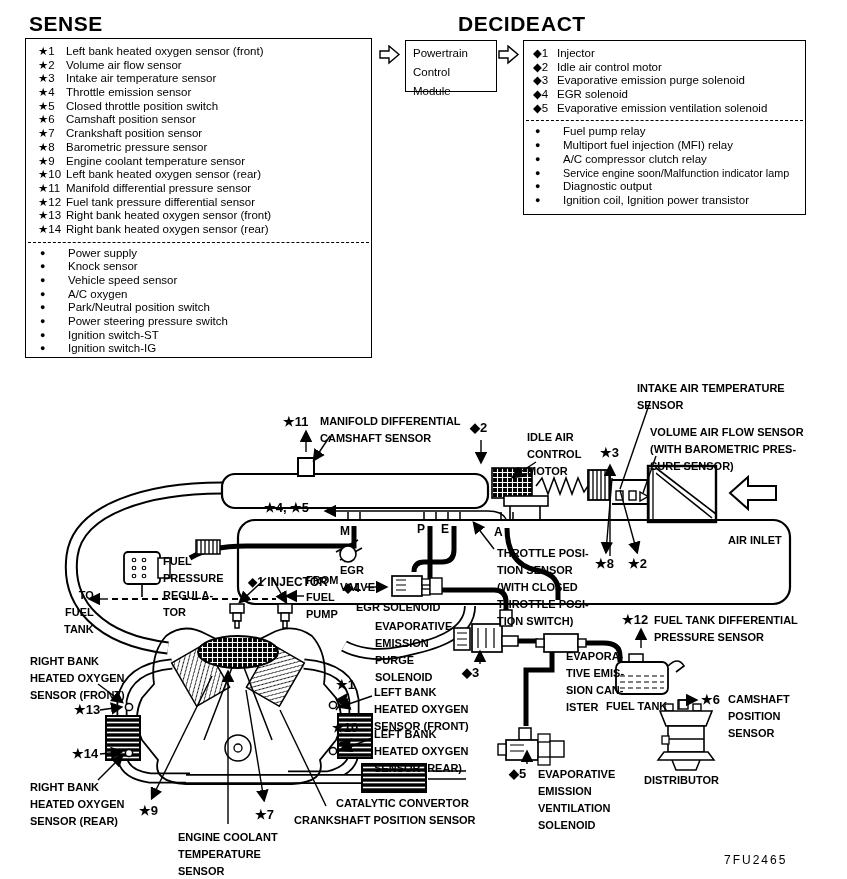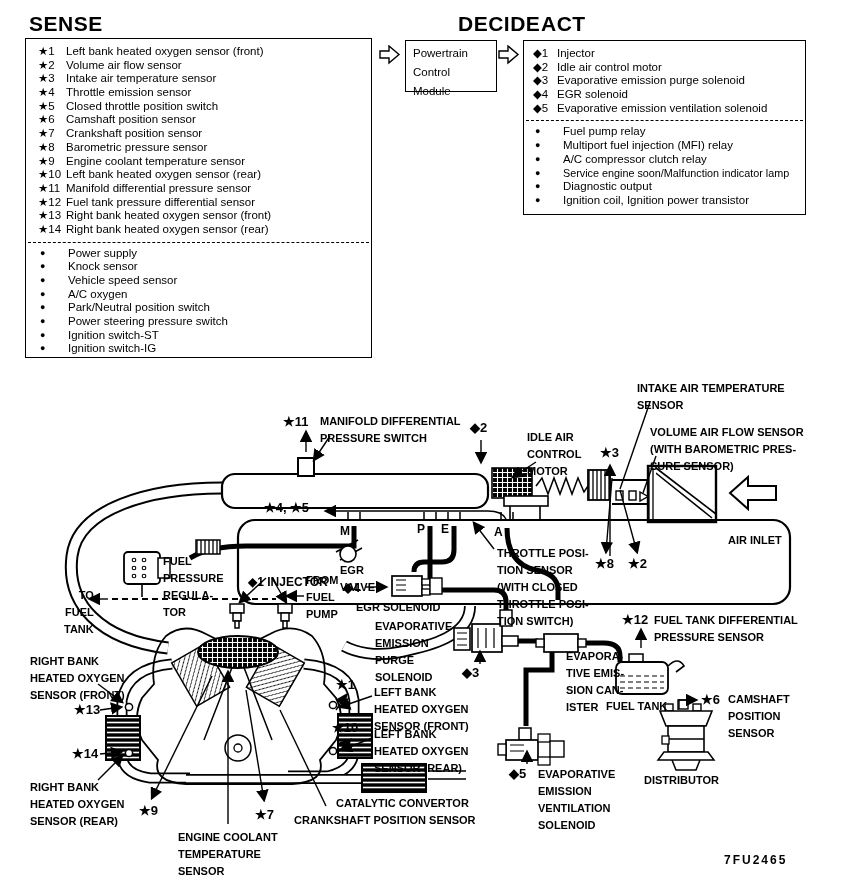--- a/index.html
+++ b/index.html
@@ -13,21 +13,21 @@
   .mk.dia{width:24px;}
   .mk.bul{width:28px;font-size:9px;line-height:13.7px;padding-left:2px;}
   .dashsep{border:none;border-top:1.6px dashed #000;margin:5px 2px 4px 2px;}
   .pcm{position:absolute;border:1.5px solid #000;box-sizing:border-box;
        font-size:11.5px;line-height:19px;padding:3px 0 0 7px;white-space:pre-line;}
   .flowarrow{position:absolute;}
   .dlabel{position:absolute;font-weight:bold;font-size:11px;line-height:17px;
           white-space:pre-line;}
   .dmark{position:absolute;font-weight:bold;font-size:13px;line-height:13px;white-space:nowrap;}
   .dport{position:absolute;font-weight:bold;font-size:12px;line-height:12px;}
-  .dcode{position:absolute;font-weight:bold;font-size:12px;letter-spacing:2px;}
+  .dcode{position:absolute;font-weight:normal;font-size:12px;letter-spacing:2px;}
   svg{position:absolute;left:0;top:0;}
 </style>
 </head>
 <body>
 
 <div class="page">
 
   <div class="hdr" style="left:29px;top:12px;">SENSE</div>
   <div class="hdr" style="left:430px;top:12px;margin-left:28px;">DECIDE</div>
   <div class="hdr" style="left:498px;top:12px;margin-left:43px;">ACT</div>
@@ -409,21 +409,21 @@
       <path d="M246,690 L264,800" marker-end="url(#ah)"></path>
       <path d="M280,710 L326,806"></path>
       <path d="M228,824 L228,672" marker-end="url(#ah)"></path>
     </g>
 
     <polygon points="730,493 748,477 748,486 776,486 776,500 748,500 748,509" fill="#fff" stroke="#000" stroke-width="2"></polygon>
   </svg>
 
   <div class="dmark" style="left:283px;top:415px;">★11</div>
   <div class="dlabel" style="left:320px;top:413px;">MANIFOLD DIFFERENTIAL
-PRESSURE SWITCH</div>
+CAMSHAFT SENSOR</div>
   <div class="dmark" style="left:470px;top:421px;">◆2</div>
   <div class="dlabel" style="left:527px;top:429px;">IDLE AIR
 CONTROL
 MOTOR</div>
   <div class="dlabel" style="left:637px;top:380px;">INTAKE AIR TEMPERATURE
 SENSOR</div>
   <div class="dlabel" style="left:650px;top:424px;">VOLUME AIR FLOW SENSOR
 (WITH BAROMETRIC PRES-
 SURE SENSOR)</div>
   <div class="dmark" style="left:600px;top:446px;">★3</div>

